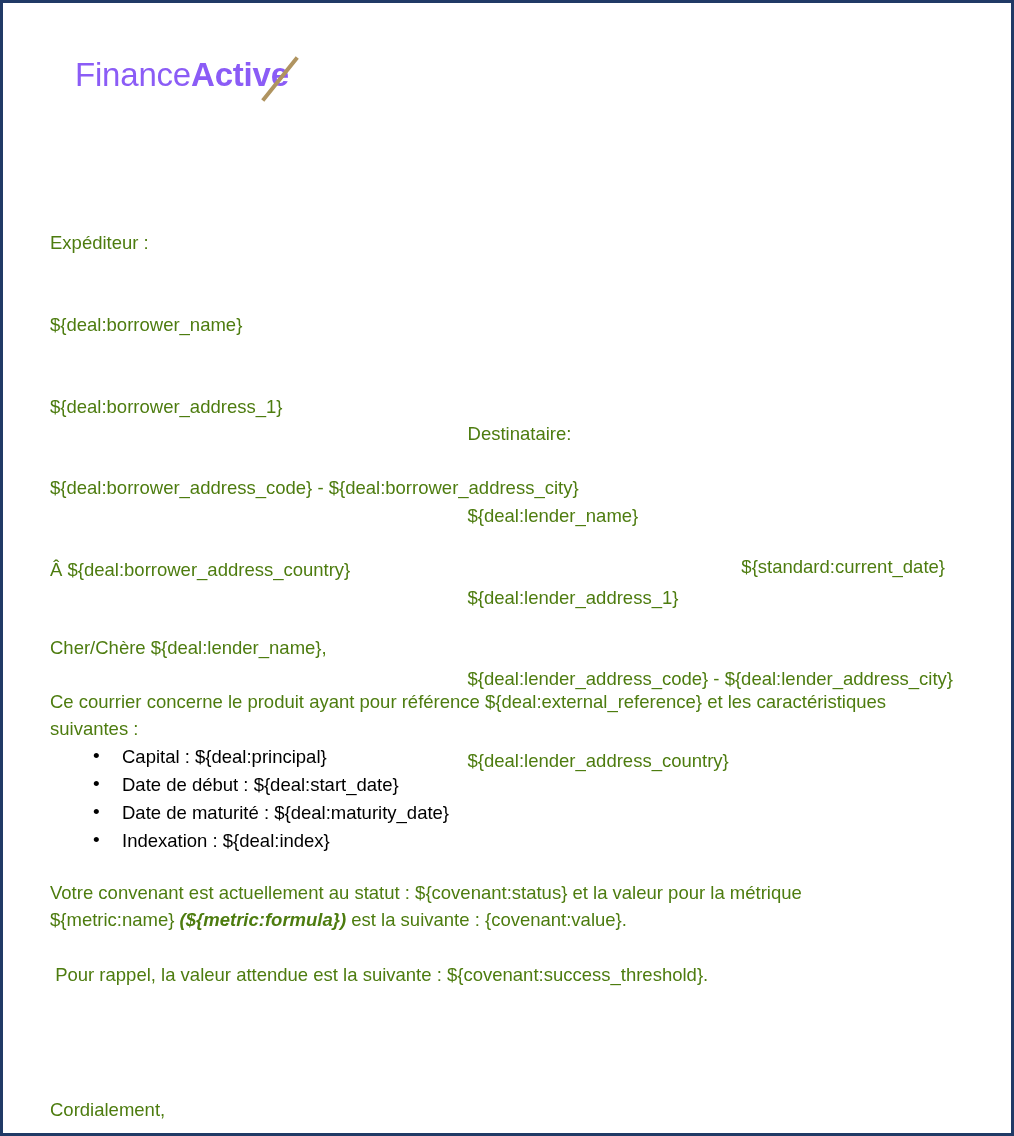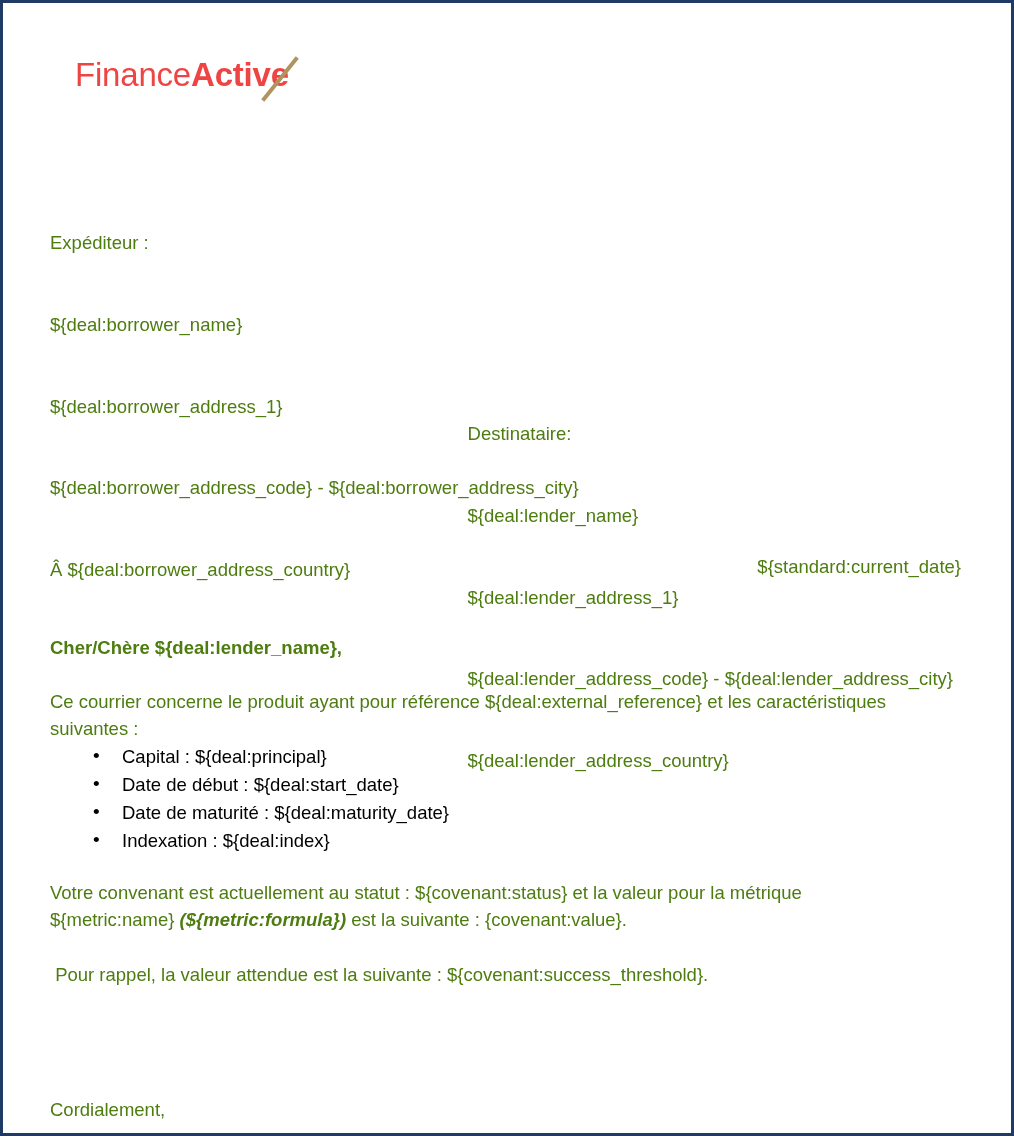--- a/index.html
+++ b/index.html
@@ -31,21 +31,21 @@
     position: absolute;
     left: 72px;
     top: 52px;
     height: 46px;
     display: flex;
     align-items: flex-start;
   }
   .logo-text {
     font-size: 33px;
     line-height: 40px;
-    color: #ef4444;
+    color: #8b5cf6;
     letter-spacing: -0.2px;
     white-space: nowrap;
     position: relative;
     z-index: 1;
   }
   .logo-light { font-weight: 400; }
   .logo-bold  { font-weight: 700; }
   .logo-slash {
     position: absolute;
     left: 255px;
@@ -71,28 +71,27 @@
     left: 47px;
     top: 172px;
     text-align: left;
   }
   .recipient {
     right: 58px;
     top: 363px;
     text-align: left;
   }
   .datestamp {
-    right: 50px;
+    right: 66px;
     top: 550px;
     text-align: right;
   }
   .salutation {
     left: 47px;
     top: 631px;
-    font-weight: bold;
   }
   .intro {
     left: 47px;
     top: 685px;
     width: 860px;
   }
 
   
   .bullets {
     position: absolute;

